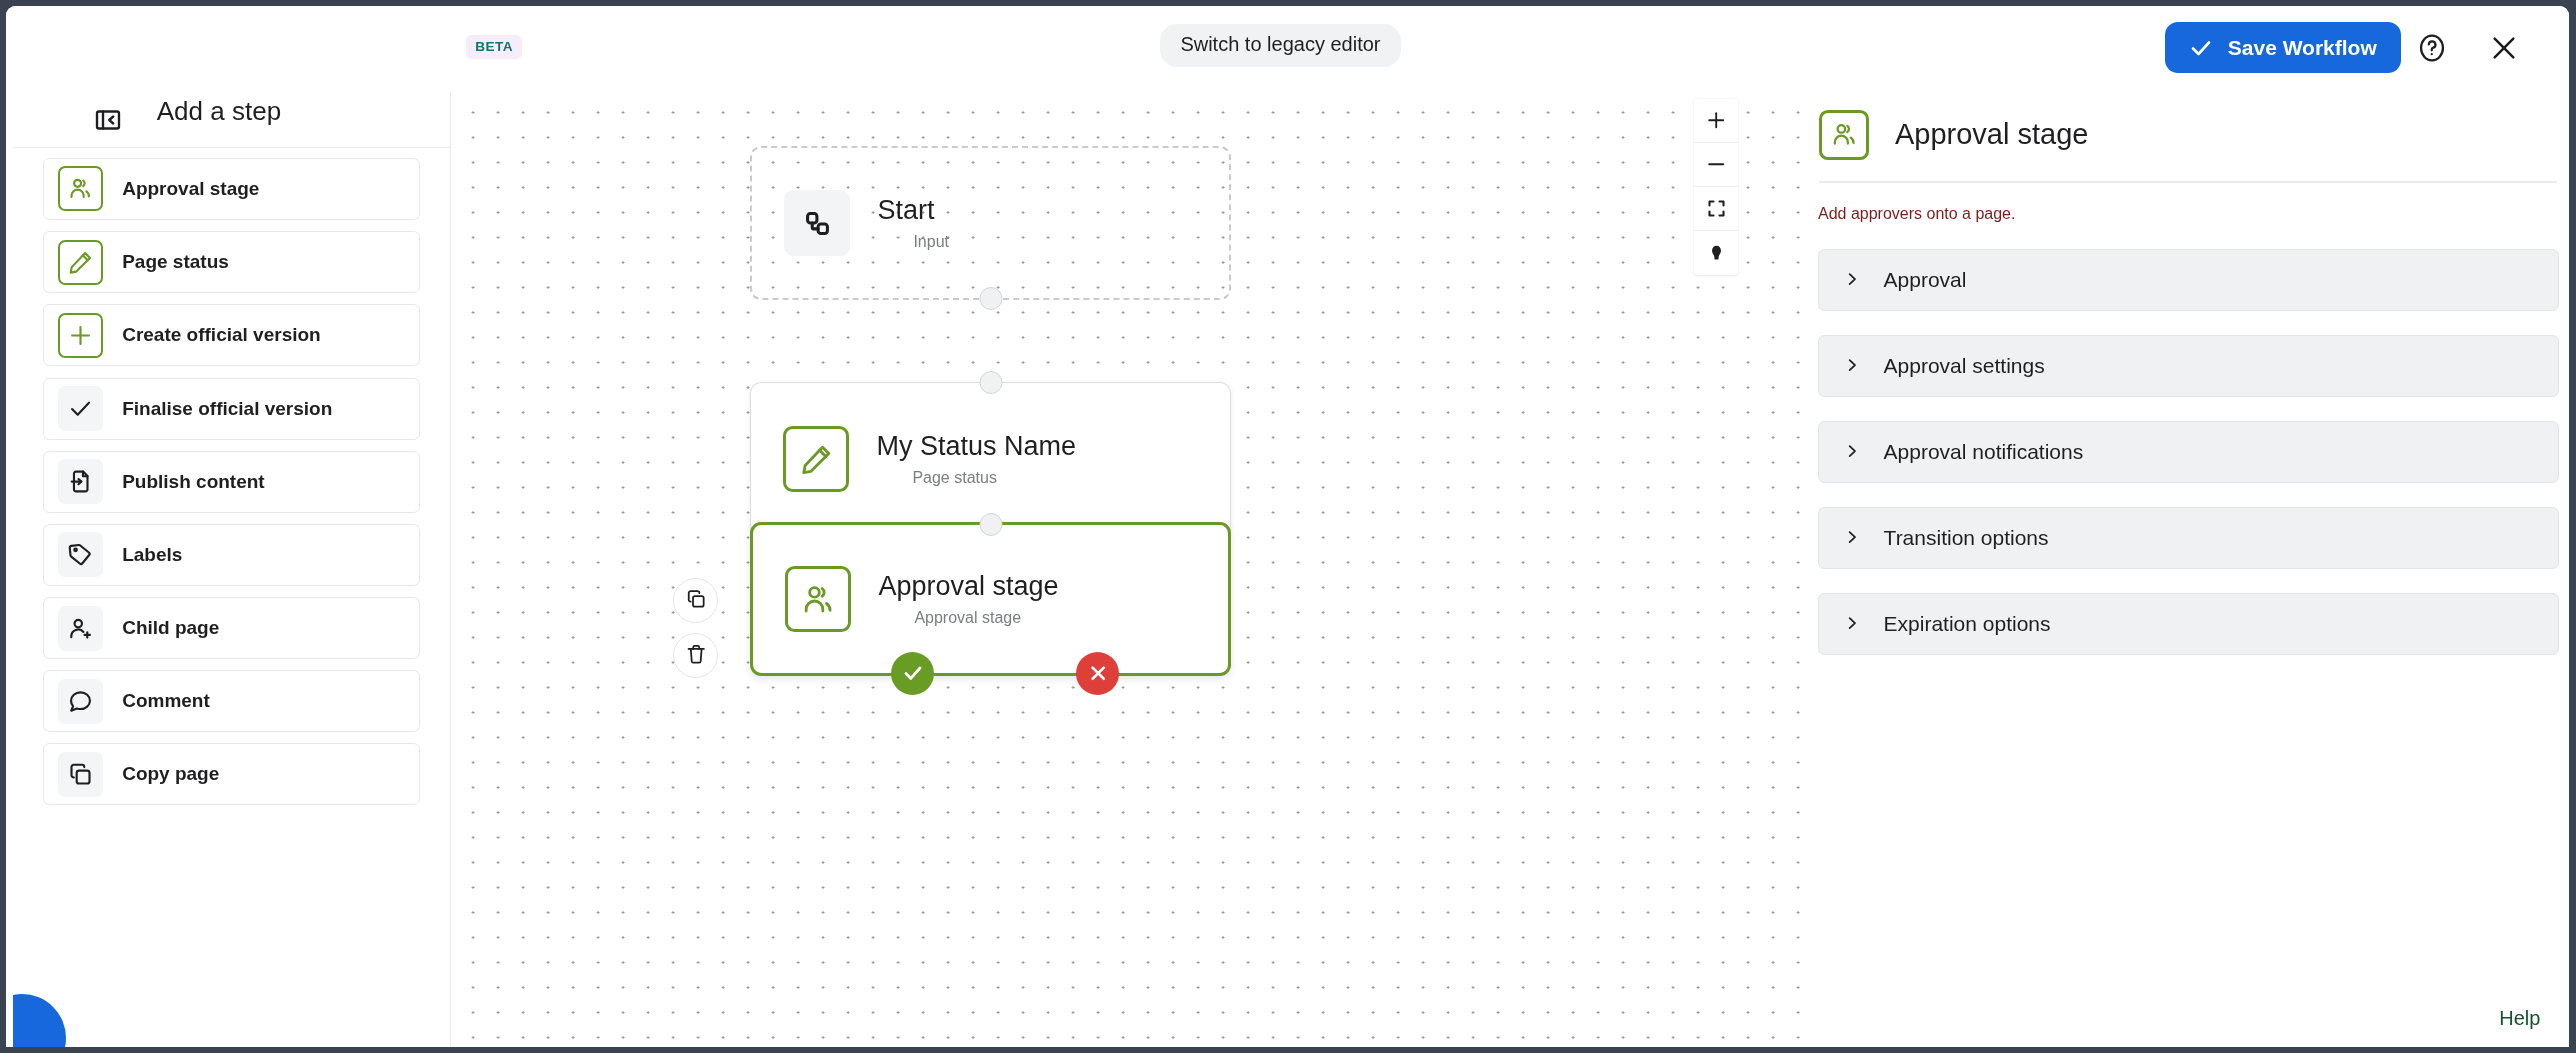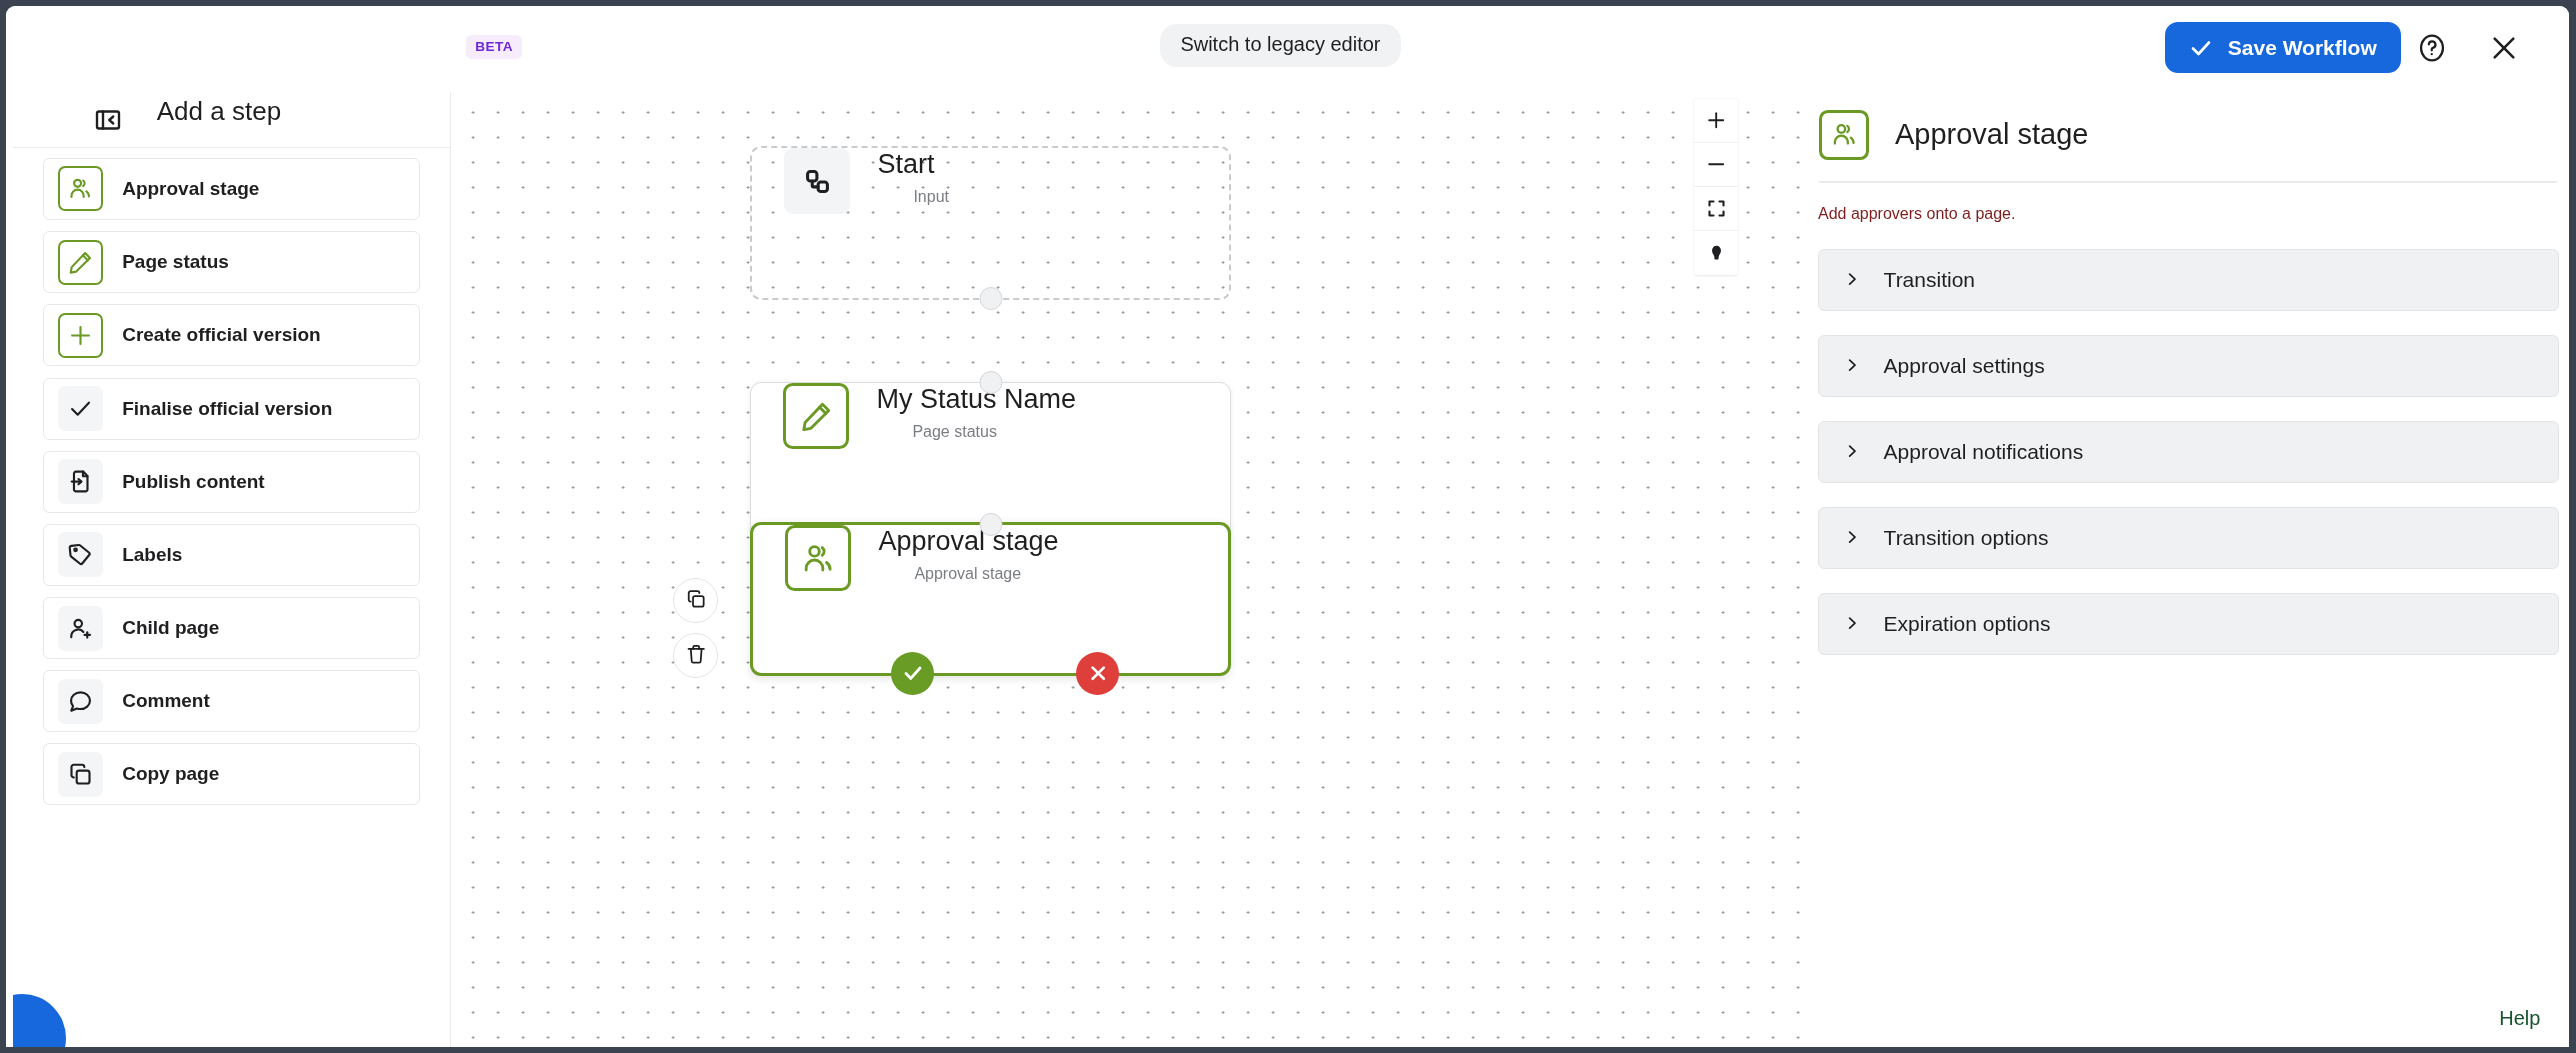--- a/index.html
+++ b/index.html
@@ -40,21 +40,21 @@
     font-size: 35px;
     font-weight: 400;
     color: #1f1f21;
     letter-spacing: -0.2px;
     white-space: nowrap;
   }
   #beta-badge {
     position: absolute;
     left: 460px; top: 29px;
     background: #f6ecfb;
-    color: #6d28d9;
+    color: #0f766e;
     font-size: 13.6px;
     font-weight: 700;
     letter-spacing: 0.5px;
     padding: 4px 8.8px 4.8px 8.8px;
     border-radius: 5.6px;
   }
   #legacy-editor-btn {
     position: absolute;
     left: 1154px; top: 17.6px;
     background: #f1f2f4;
@@ -215,20 +215,21 @@
   .zoom-btn:first-child { border-radius: 4px 4px 0 0; }
   .zoom-btn:last-child { border-bottom: none; border-radius: 0 0 4px 4px; }
 
   
   .node {
     position: absolute;
     width: 481px; height: 154px;
     background: #ffffff;
     border-radius: 11.2px;
     display: flex;
+    align-items: center;
     padding-left: 32px;
   }
   .node.start {
     left: 299px; top: 54px;
     border: 2.4px dashed #c9cacd;
     background: transparent;
   }
   .node.status {
     left: 299px; top: 290px;
     border: 1.6px solid #dcdde0;
@@ -647,21 +648,21 @@
       <div id="panel-desc">Add approvers onto a page.</div>
 
       <div id="accordion">
 
         <div class="accordion-item">
           <span class="accordion-chevron">
             <svg width="16" height="22.4" viewBox="0 0 24 24" fill="none" stroke="#1f1f21" stroke-width="2.6" stroke-linecap="round" stroke-linejoin="round">
               <polyline points="8.5 4.5 16.5 12 8.5 19.5"></polyline>
             </svg>
           </span>
-          <span class="accordion-label">Transition</span>
+          <span class="accordion-label">Approval</span>
         </div>
 
         <div class="accordion-item">
           <span class="accordion-chevron">
             <svg width="16" height="22.4" viewBox="0 0 24 24" fill="none" stroke="#1f1f21" stroke-width="2.6" stroke-linecap="round" stroke-linejoin="round">
               <polyline points="8.5 4.5 16.5 12 8.5 19.5"></polyline>
             </svg>
           </span>
           <span class="accordion-label">Approval settings</span>
         </div>

